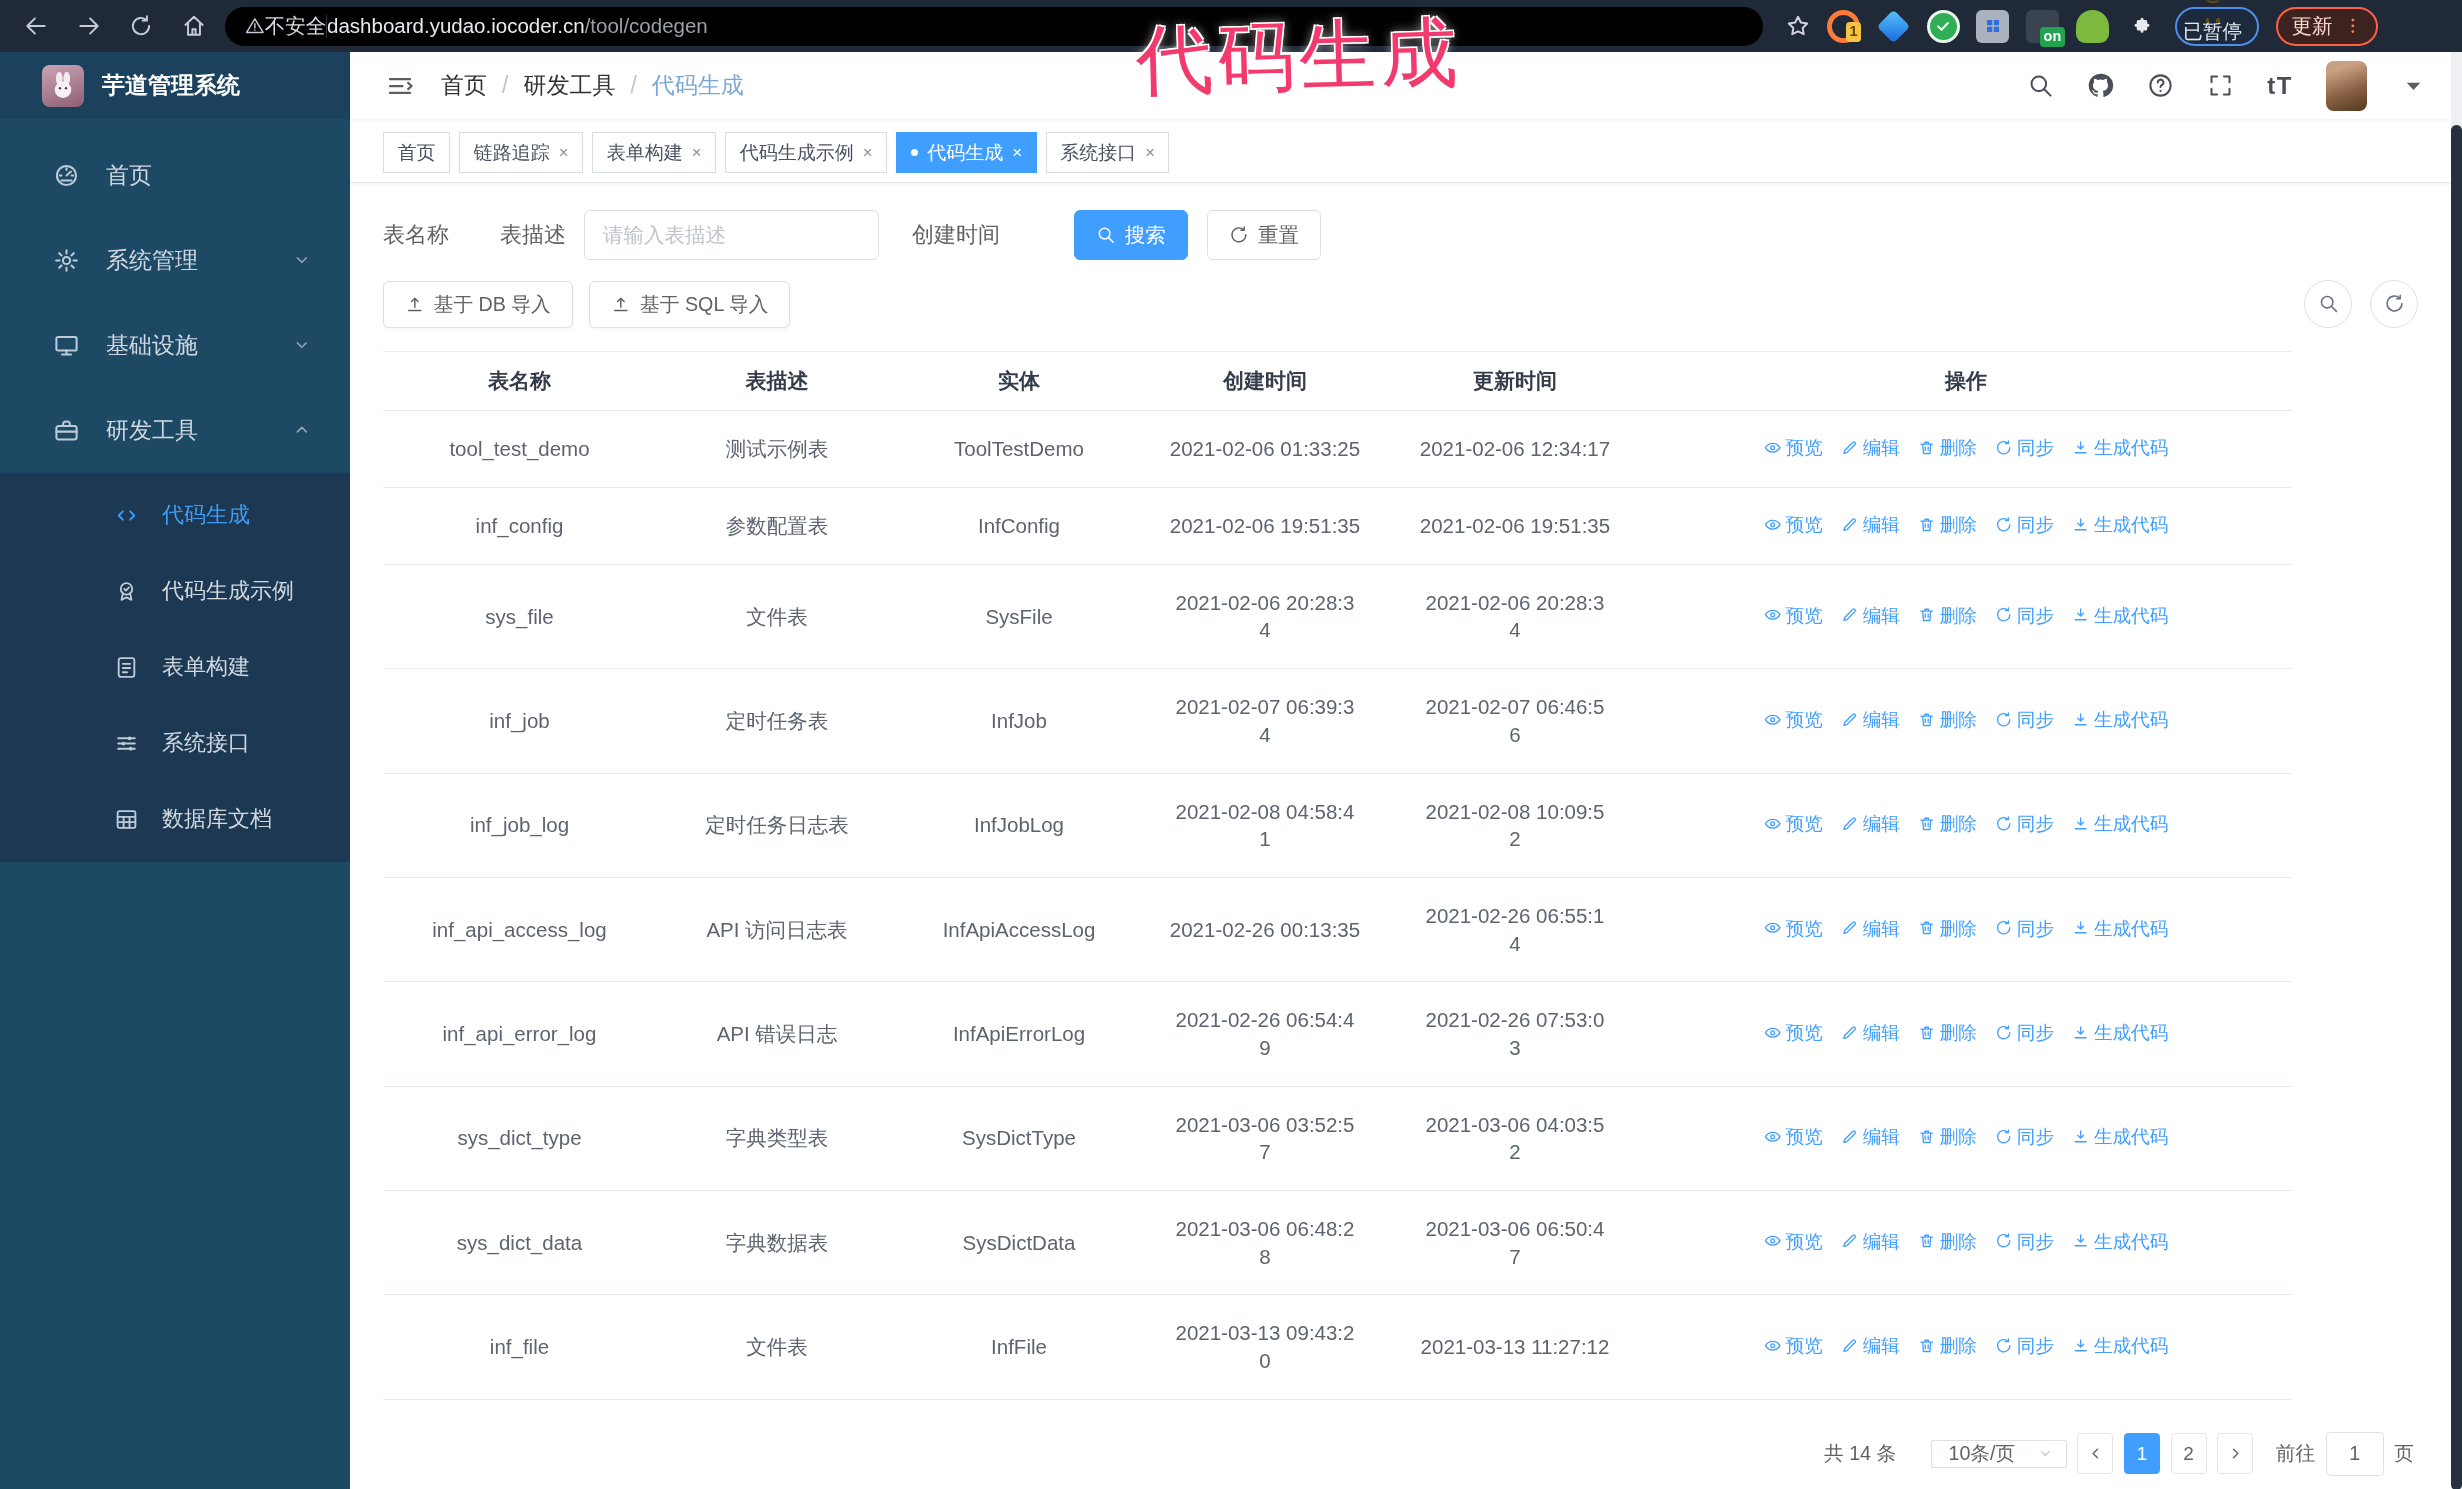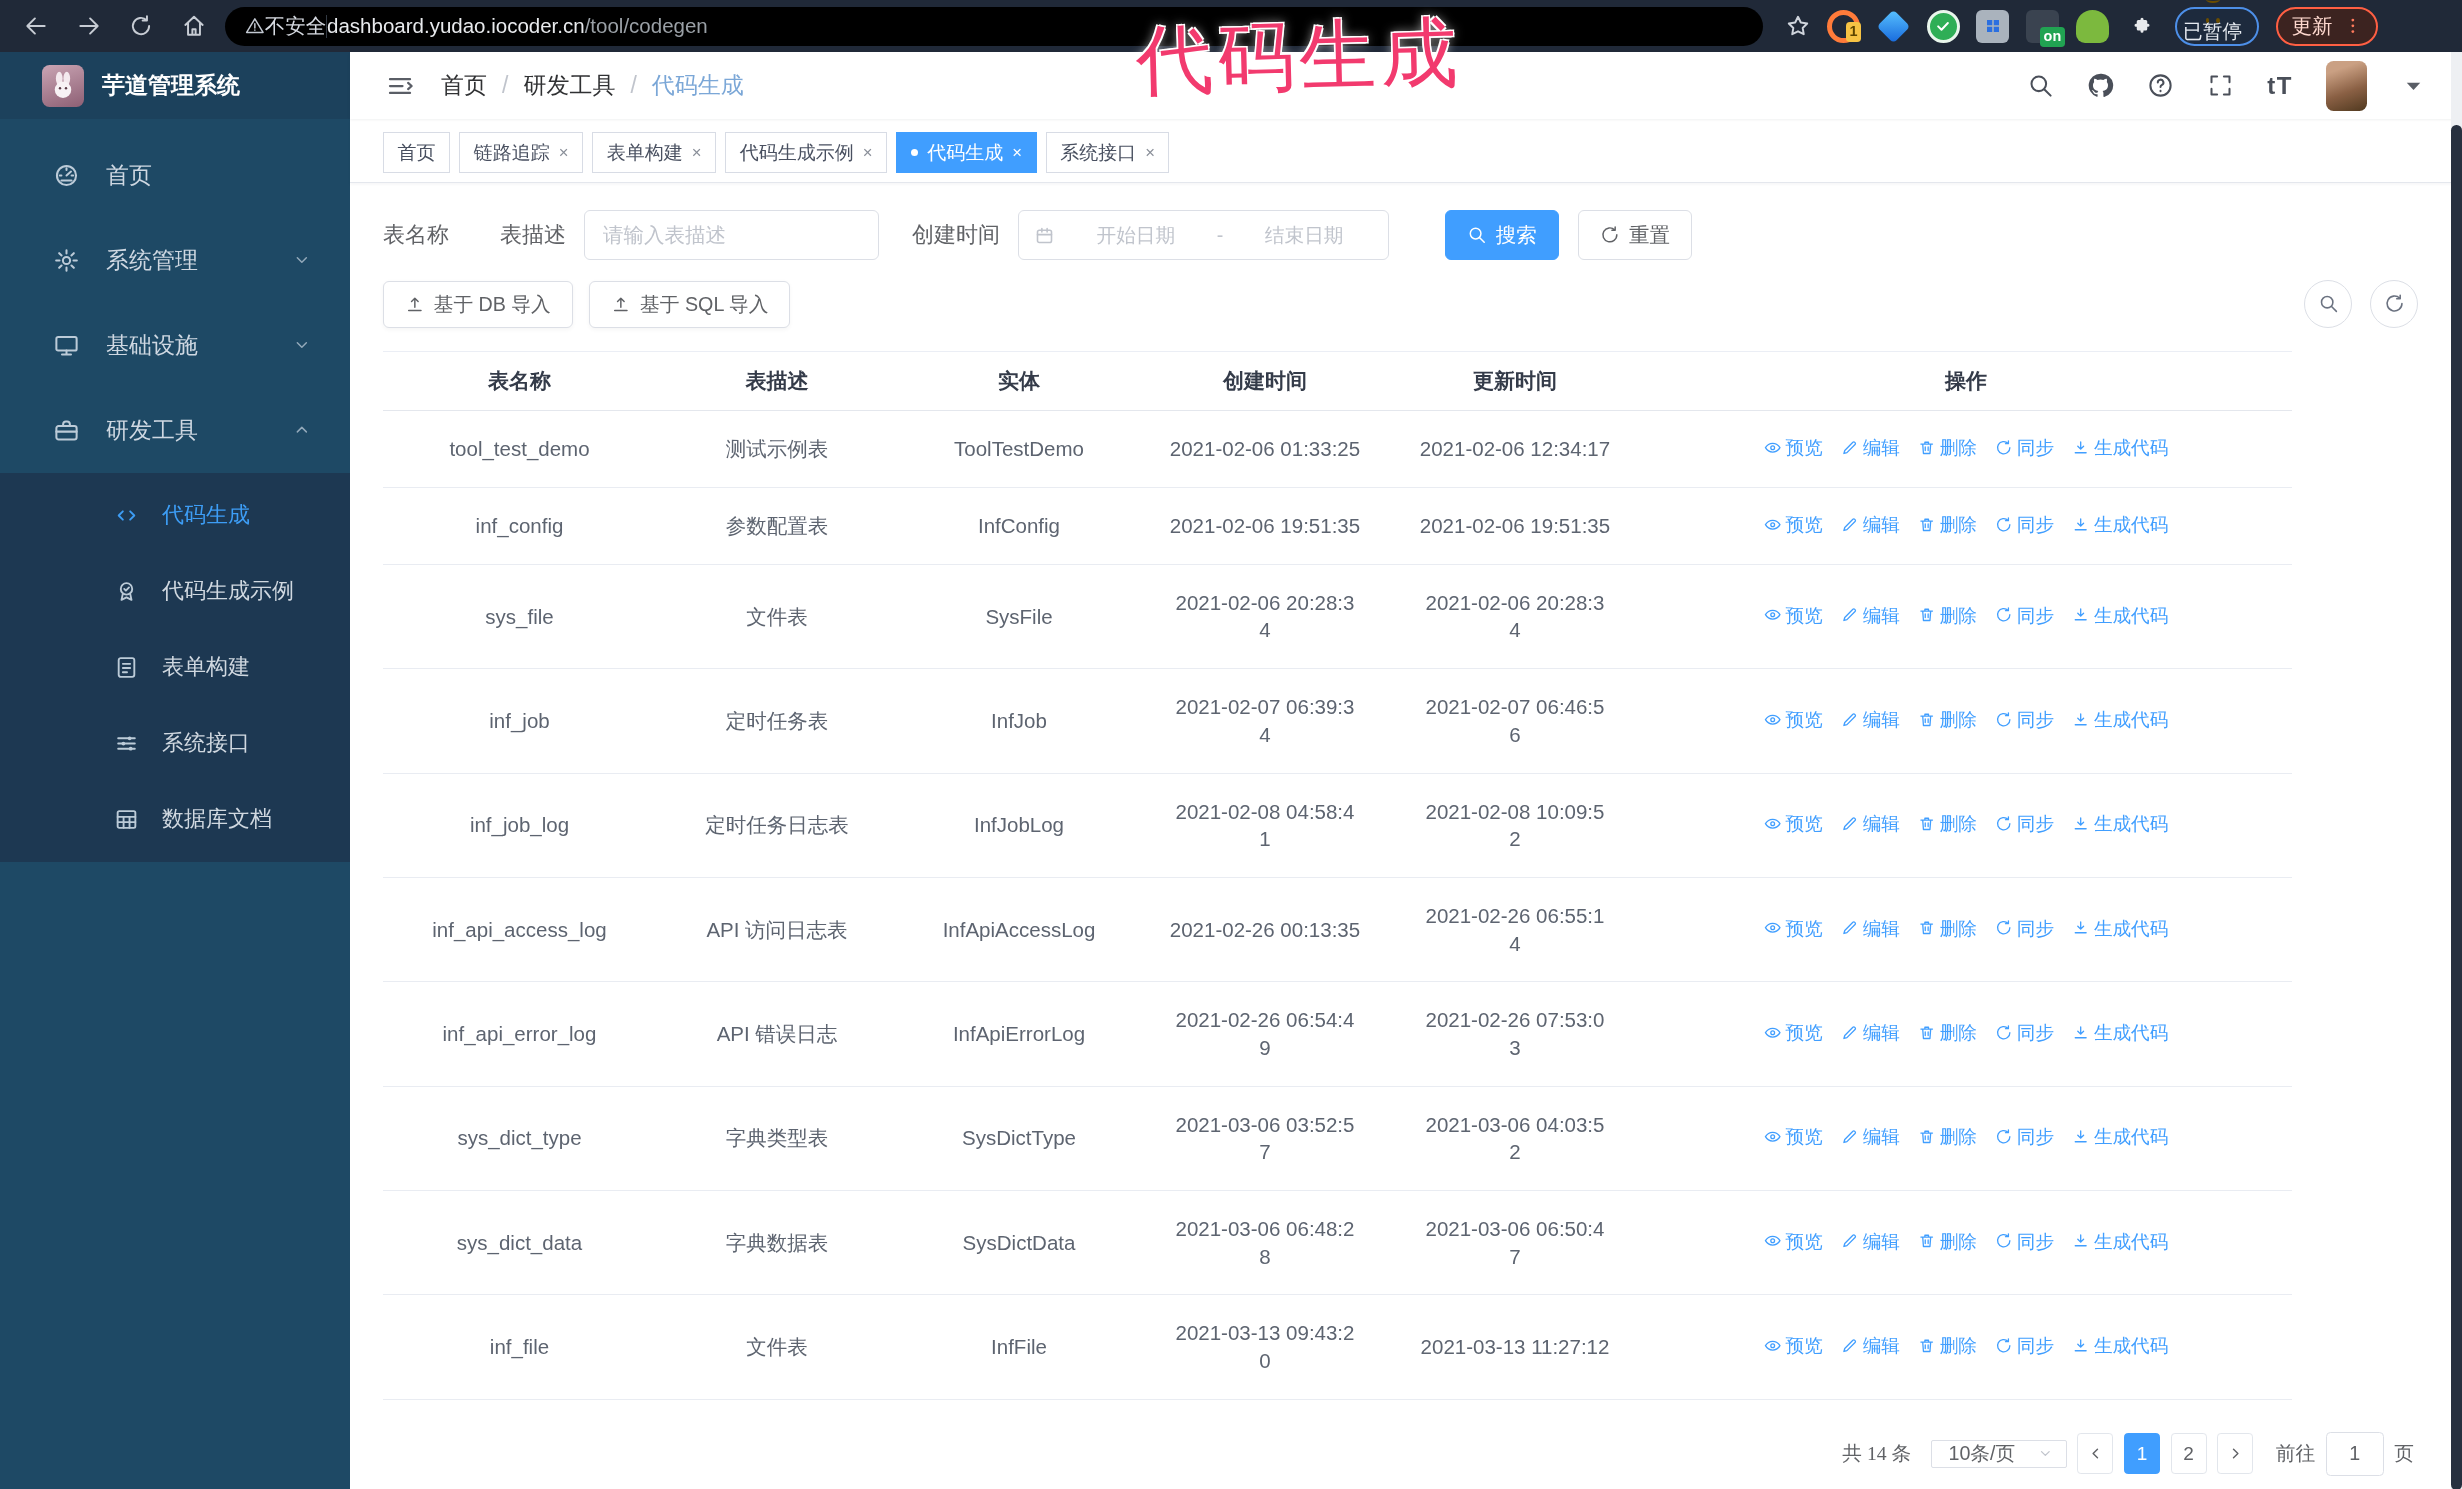--- a/index.html
+++ b/index.html
@@ -134,21 +134,21 @@
   table.grid td { font-size:20.5px; color:#5d6470; padding:24px 7.6px; text-align:center;
     border-bottom:0.8px solid #e9ecf2; line-height:1.35; }
   td.dates { white-space:pre-line; }
   th.op, td.op { padding-left:197px; }
   .actions { display:inline-flex; gap:18px; align-items:center; white-space:nowrap; }
   .action-link { display:inline-flex; align-items:center; gap:4.5px; color:#409eff; font-size:18.6px; }
   .action-link .icon { font-size:17.4px; }
 
   .pagination { display:flex; align-items:center; justify-content:flex-end; gap:10.6px;
     margin:32px 15px 0 0; font-size:19.7px; color:#606266; }
-  .pg-total { margin-right:9px;font-family:Liberation Serif, serif; }
+  .pg-total { margin-right:24px; }
   .pg-size { width:136px; height:28px; border:1.5px solid #dcdfe6; border-radius:2px; display:flex;
     align-items:center; justify-content:space-between; padding:0 12px 0 16.7px; color:#606266; }
   .pg-size .icon { color:#c0c4cc; font-size:16.7px; }
   .pg-btn { min-width:36px; height:41px; border:1.5px solid #e2e6ec; border-radius:3.8px; background:#fff;
     display:flex; align-items:center; justify-content:center; color:#606266; font-size:19px; }
   .pg-btn.active { background:#409eff; border-color:#409eff; color:#fff; }
   .pg-goto { display:flex; align-items:center; gap:10.6px; margin-left:12px; }
   .pg-input { width:58px; height:44px; border:1.5px solid #dcdfe6; border-radius:4.5px; text-align:center;
     font-size:19.7px; color:#606266; font-family:"Liberation Sans","DejaVu Sans",sans-serif; }
 
@@ -451,31 +451,20 @@
       <div class="filters">
         <div class="grp">
           <label>表名称</label>
         </div>
         <div class="grp">
           <label>表描述</label>
           <input class="tinput" placeholder="请输入表描述" style="">
         </div>
         <div class="grp">
           <label>创建时间</label>
-          <div class="daterange">
-            <span class="icon">
-                <svg viewBox="0 0 24 24" width="1em" height="1em" fill="none" stroke="currentColor" stroke-width="1.8" stroke-linecap="round" stroke-linejoin="round">
-                  <rect x="4" y="6" width="16" height="14" rx="2"></rect>
-                  <path d="M4 11h16M9 4v4M15 4v4"></path>
-                </svg>
-              </span>
-            <span class="ph">开始日期</span>
-            <span>-</span>
-            <span class="ph">结束日期</span>
-          </div>
         </div>
         <button class="btn primary">
           <span class="icon">
               <svg viewBox="0 0 24 24" width="1em" height="1em" fill="none" stroke="currentColor" stroke-width="1.8" stroke-linecap="round" stroke-linejoin="round">
                 <circle cx="10.5" cy="10.5" r="6.5"></circle>
                 <path d="M15.5 15.5L21 21"></path>
               </svg>
             </span>
           <span>搜索</span>
         </button>

